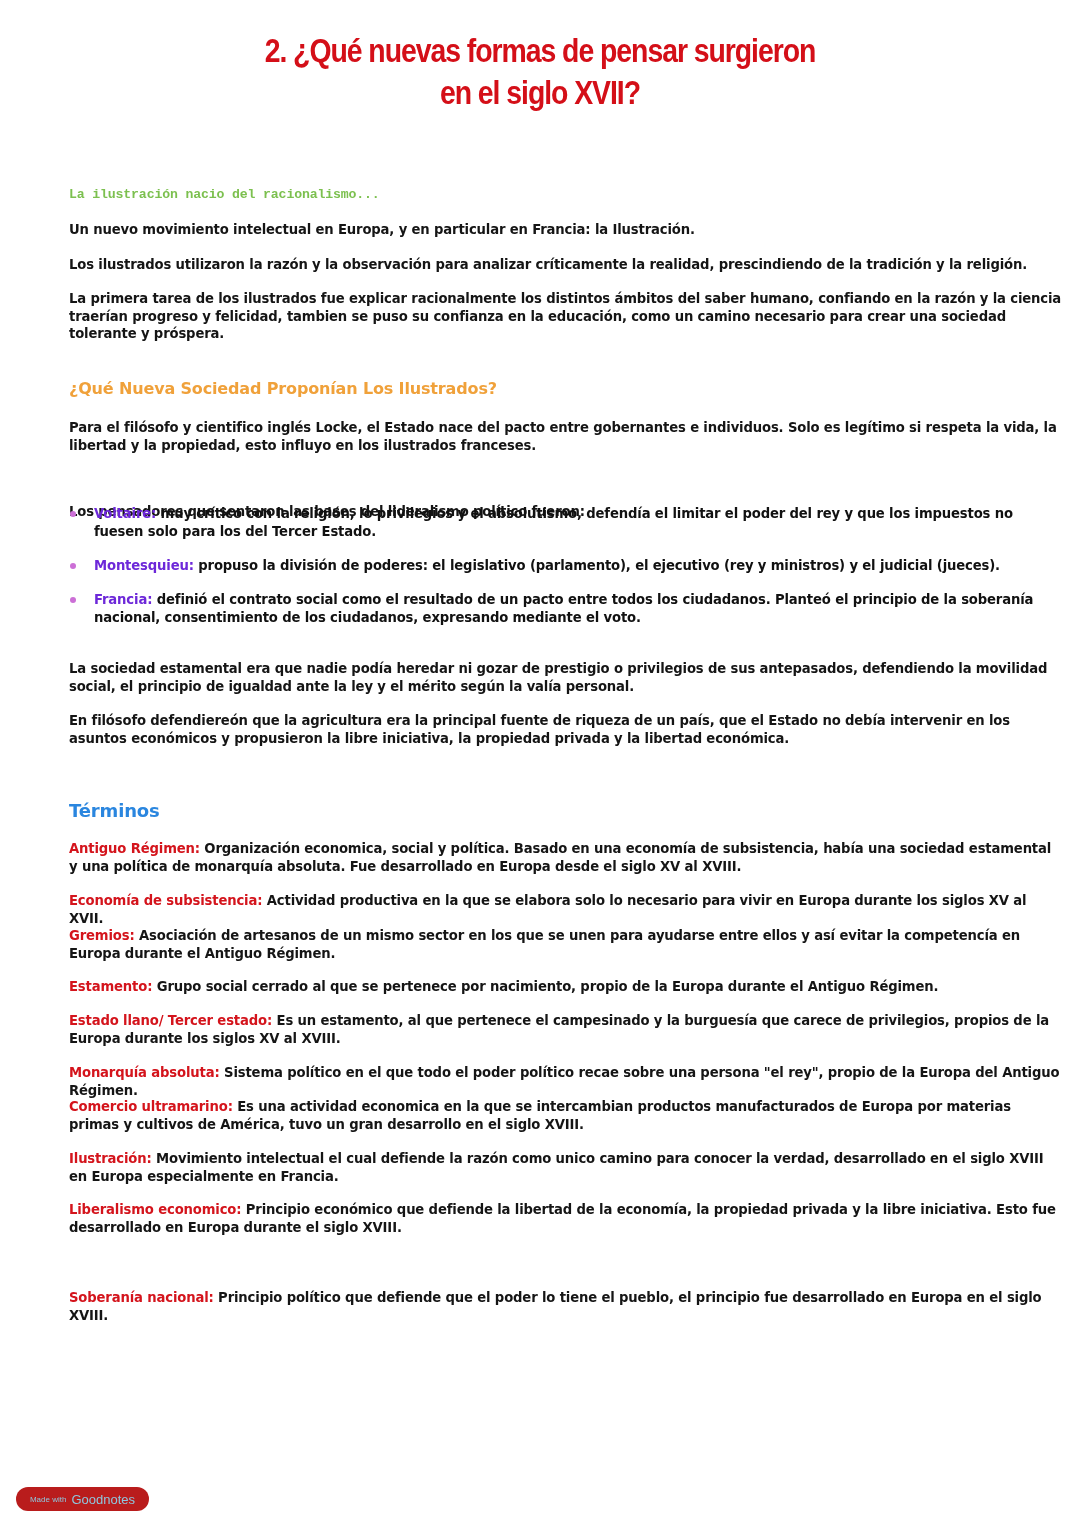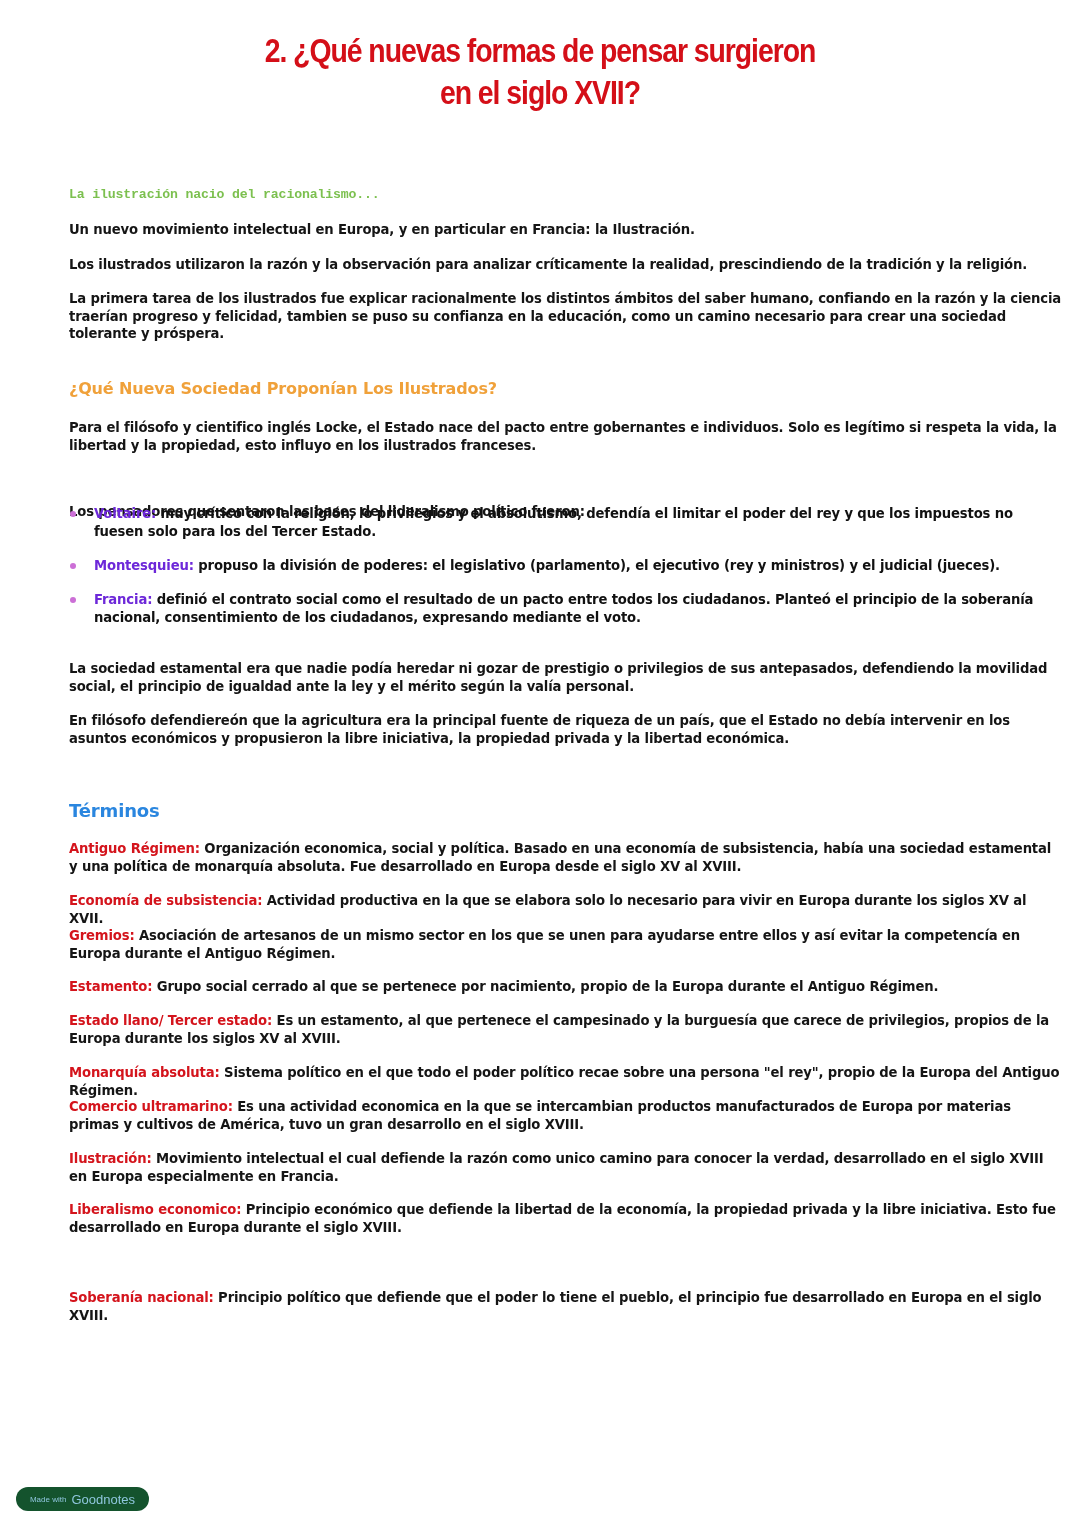--- a/index.html
+++ b/index.html
@@ -28,21 +28,21 @@
     .bullet .dot {
       position: absolute; left: 1px; top: 6px; width: 6px; height: 6px;
       border-radius: 50%; background: #cc6fd6;
     }
     .bullet .txt {
       position: absolute; left: 25px; width: 970px;
       font-size: 13.2px; line-height: 17.5px; font-weight: bold; letter-spacing: -0.15px;
     }
     .badge {
       position: absolute; left: 16px; top: 1487px; width: 133px; height: 24px;
-      border-radius: 12px; background: #14532d;
+      border-radius: 12px; background: #b91c1c;
       display: flex; align-items: center; justify-content: center; gap: 5px;
       font-family: "Liberation Sans", sans-serif; color: #8fc6dd;
     }
     .badge .small { font-size: 8px; }
     .badge .big { font-size: 13px; }
   </style>
 </head>
 <body>
 
 <div class="title">

